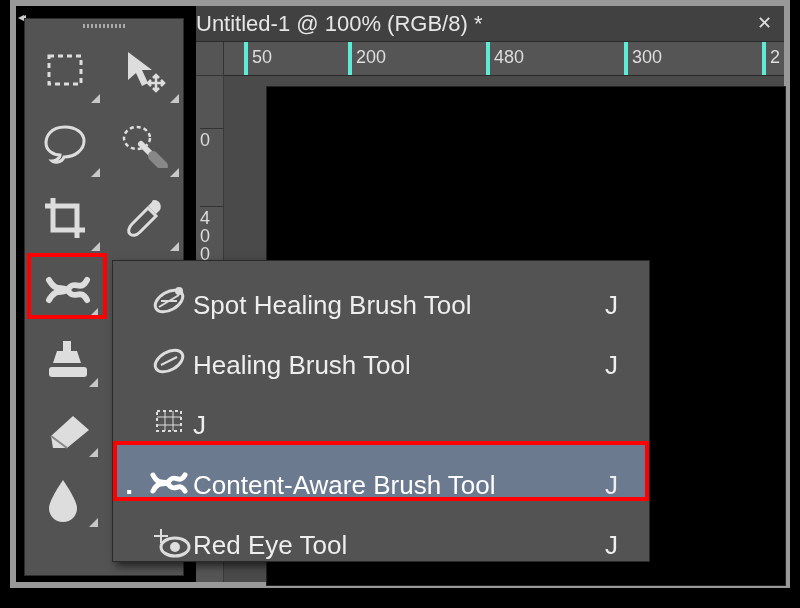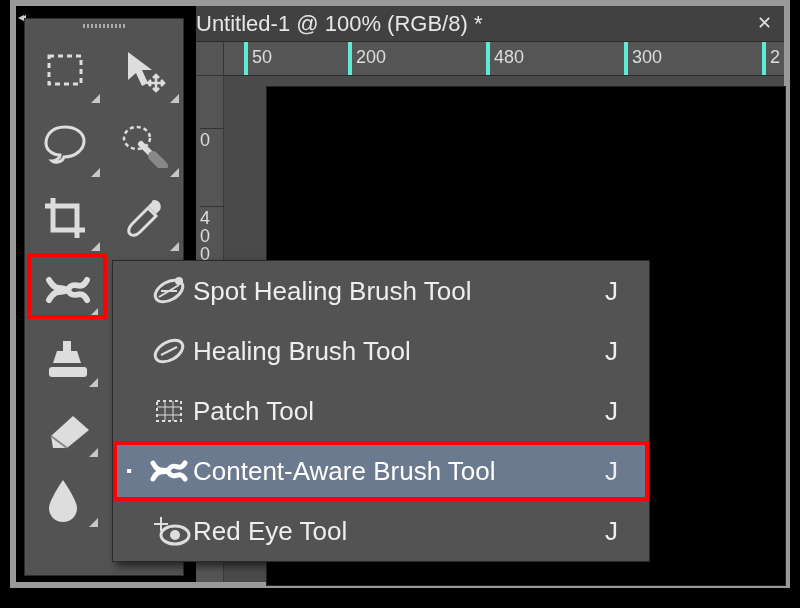--- a/index.html
+++ b/index.html
@@ -173,21 +173,21 @@
     position:absolute;
     left: 96px; top: 254px;
     width: 538px;
     background:#535353;
     border:1px solid #2a2a2a;
     box-shadow: 4px 4px 8px rgba(0,0,0,0.6);
   }
   .flyout-item {
     height: 60px;
     display:flex;
-    align-items:center;
+    align-items:flex-end;
     color:#eee;
     font-size:26px;
     position:relative;
     cursor:pointer;
   }
   .flyout-item.selected { background:#6b7a8f; color:#fff; }
   .fi-mark {
     width:32px; text-align:center; font-size:16px;
   }
   .fi-icon {
@@ -366,21 +366,20 @@
       <div class="fi-mark"></div>
       <div class="fi-icon">
         <svg width="40" height="40">
             <rect x="8" y="10" width="24" height="20" fill="none" stroke="#ddd" stroke-width="2" stroke-dasharray="3,3"></rect>
             <line x1="8" y1="16" x2="32" y2="16" stroke="#ddd"></line>
             <line x1="8" y1="24" x2="32" y2="24" stroke="#ddd"></line>
             <line x1="16" y1="10" x2="16" y2="30" stroke="#ddd"></line>
             <line x1="24" y1="10" x2="24" y2="30" stroke="#ddd"></line>
           </svg>
       </div>
-      <div class="fi-label">Patch Tool</div>
       <div class="fi-key">J</div>
     </div>
 
     <div class="flyout-item selected">
       <div class="fi-mark">▪</div>
       <div class="fi-icon">
         <svg width="40" height="36">
             <path d="M4 26 C10 14 16 22 20 16 C26 8 30 20 36 10" stroke="#fff" stroke-width="5" fill="none" stroke-linecap="round"></path>
             <path d="M4 10 C10 22 16 14 20 20 C26 28 30 16 36 26" stroke="#fff" stroke-width="5" fill="none" stroke-linecap="round"></path>
           </svg>

